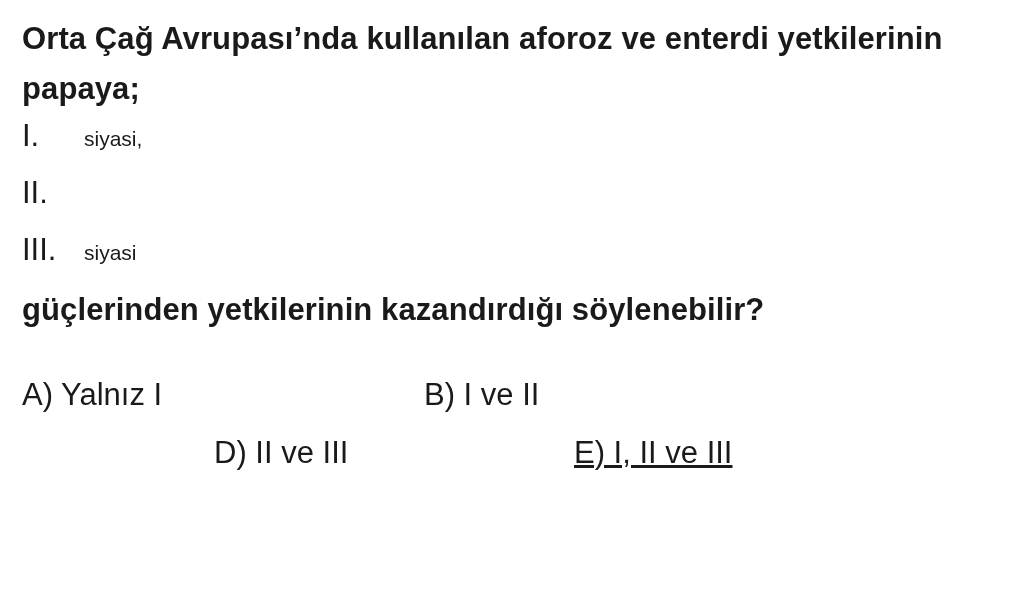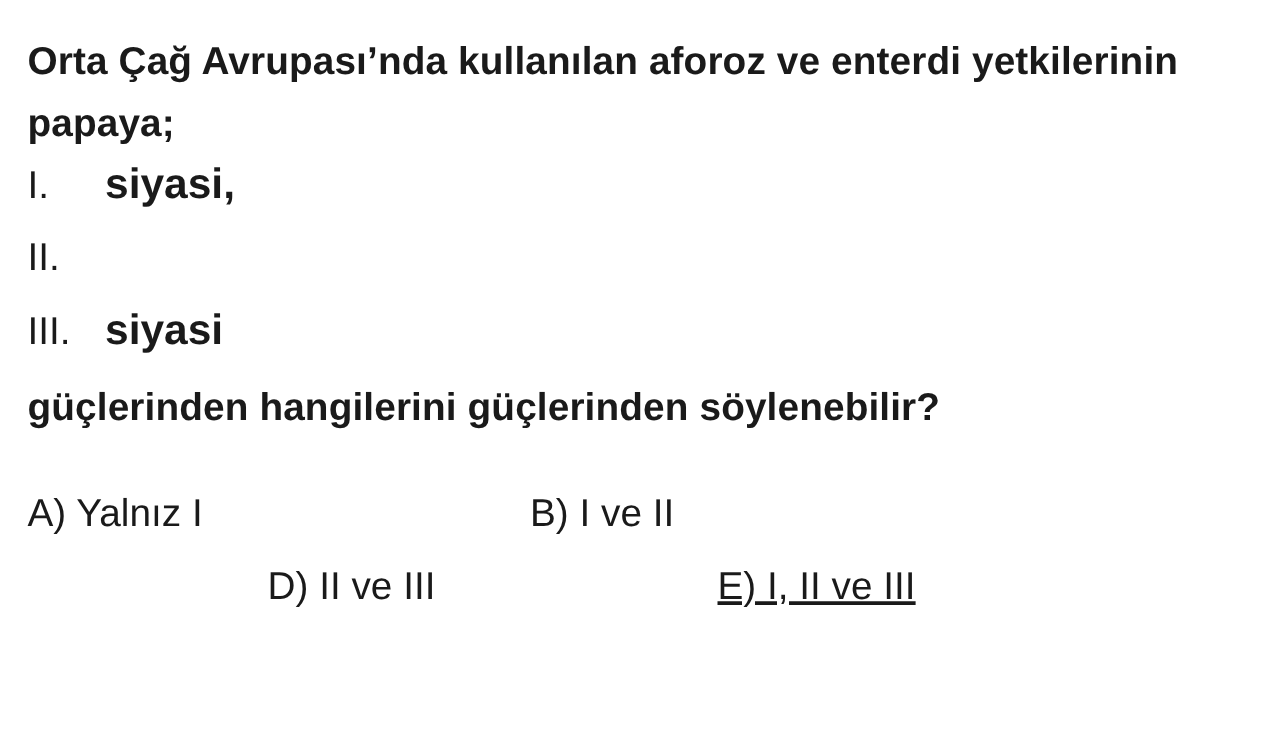--- a/index.html
+++ b/index.html
@@ -12,21 +12,21 @@
     height: 590px;
     overflow: hidden;
     font-family: "Liberation Sans", sans-serif;
     color: #1a1a1a;
   }
   .page {
     position: relative;
     width: 1023px;
     height: 432px;
     box-sizing: border-box;
-    padding: 24px 22px 0 22px;
+    padding: 14px 22px 0 22px;
   }
   .stem {
     font-size: 31px;
     font-weight: bold;
     line-height: 1.62;
     letter-spacing: 0.1px;
     margin: 0 0 6px 0;
     max-width: 985px;
   }
   .roman-list {
@@ -44,22 +44,21 @@
   }
   .roman-item:first-child {
     margin-top: 6px;
   }
   .roman-num {
     width: 62px;
     flex: 0 0 62px;
     font-size: 31px;
   }
   .roman-text {
-    font-size: 34px;
-    font-weight: bold;
+    font-size: 21px;
   }
   .question {
     font-size: 31px;
     font-weight: bold;
     line-height: 1.2;
     letter-spacing: 0.1px;
     margin: 6px 0 0 0;
   }
   .options {
     margin-top: 40px;
@@ -95,21 +94,21 @@
     </li>
     <li class="roman-item">
       <span class="roman-num">II.</span>
     </li>
     <li class="roman-item">
       <span class="roman-num">III.</span>
       <span class="roman-text">siyasi</span>
     </li>
   </ul>
 
-  <div class="question">güçlerinden hangilerini güçlerinden söylenebilir?</div>
+  <div class="question">güçlerinden yetkilerinin kazandırdığı söylenebilir?</div>
 
   <div class="options">
     <div class="opt-row row1">
       <span class="opt a">A) Yalnız I</span>
       <span class="opt b">B) I ve II</span>
     </div>
     <div class="opt-row row2">
       <span class="opt d">D) II ve III</span>
       <span class="opt e">E) I, II ve III</span>
     </div>

